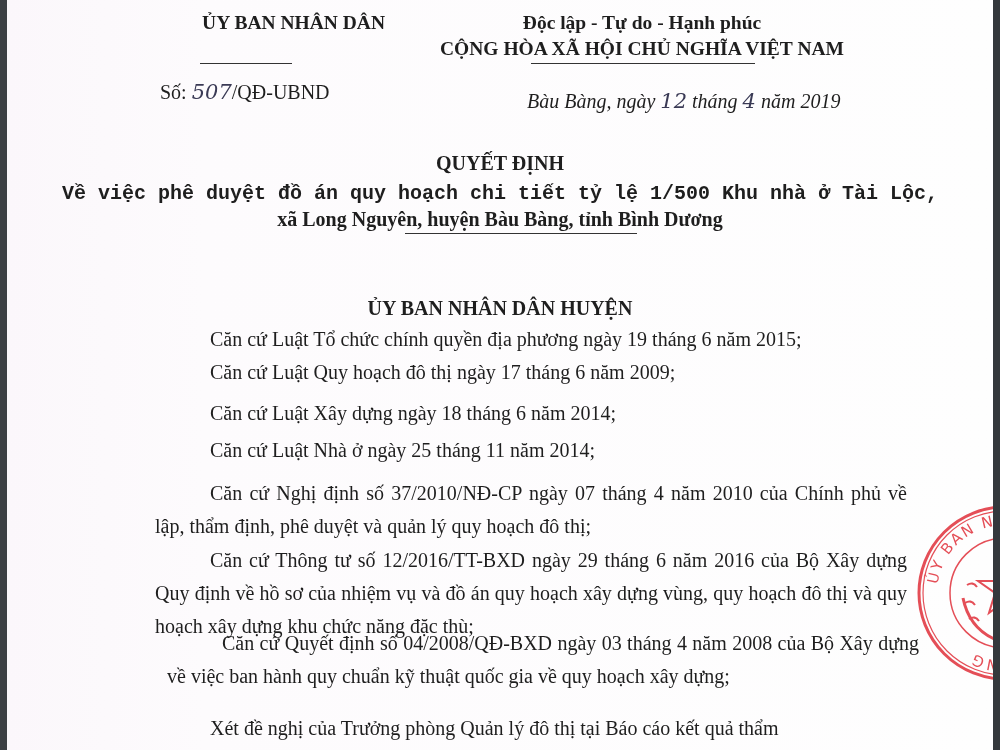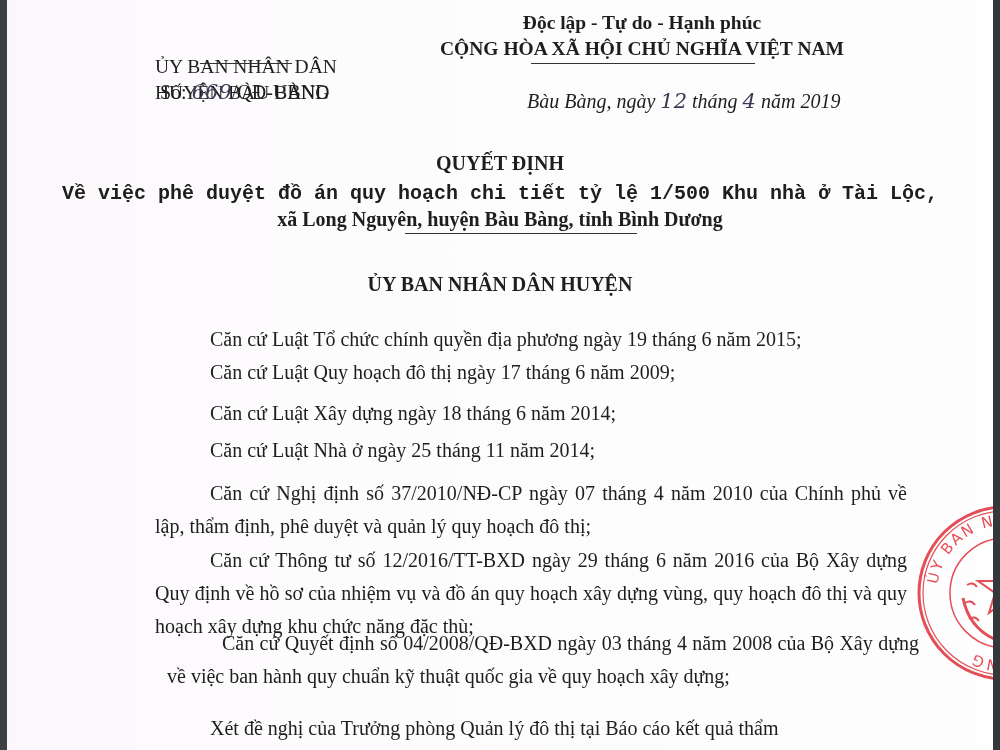--- a/index.html
+++ b/index.html
@@ -12,21 +12,21 @@
     }
     .frame-left { position: absolute; left: 0; top: 0; width: 7px; height: 750px; background: #3c4044; }
     .frame-right { position: absolute; right: 0; top: 0; width: 7px; height: 750px; background: #34383c; }
     .page {
       position: absolute; left: 7px; top: 0; width: 986px; height: 750px;
       background: linear-gradient(90deg, #fbf7fb 0%, #fdfbfd 20%, #fefefe 100%);
       overflow: hidden;
     }
     .hdr-left {
       position: absolute; left: 148px; top: 10px; width: 230px;
-      text-align: left; font-weight: normal; font-size: 19.5px; line-height: 26px; margin-top: 44px;
+      text-align: right; font-weight: bold; font-size: 19.5px; line-height: 26px;
     }
     .hdr-right {
       position: absolute; left: 405px; top: 10px; width: 460px;
       text-align: center; font-weight: bold; font-size: 19.5px; line-height: 26px;
     }
     .ul-left { position: absolute; left: 193px; top: 63px; width: 92px; height: 1px; background: #333; }
     .ul-right { position: absolute; left: 524px; top: 63px; width: 224px; height: 1px; background: #333; }
     .so-line { position: absolute; left: 153px; top: 80px; font-size: 20px; }
     .hand { font-family: "DejaVu Serif", serif; font-style: italic; font-size: 21px; color: #3a3a55; }
     .date-line { position: absolute; left: 488px; top: 89px; font-size: 20px; font-style: italic; margin-left: 32px; }
@@ -48,43 +48,42 @@
 </head>
 <body>
 
 <div class="frame-left"></div>
 <div class="frame-right"></div>
 
 <div class="page">
 
   <div class="hdr-left">
     <div>ỦY BAN NHÂN DÂN</div>
-    <div>HUYỆN BÀU BÀNG</div>
   </div>
   <div class="ul-left"></div>
 
   <div class="hdr-right">
     <div>Độc lập - Tự do - Hạnh phúc</div>
     <div>CỘNG HÒA XÃ HỘI CHỦ NGHĨA VIỆT NAM</div>
   </div>
   <div class="ul-right"></div>
 
   <div class="so-line">
-    <span>Số: </span><span class="hand">669</span><span>/QĐ-UBND</span>
+    <span>Số: </span><span class="hand">507</span><span>/QĐ-UBND</span>
   </div>
 
   <div class="date-line">
     <span>Bàu Bàng, ngày </span><span class="hand">12</span><span> tháng </span><span class="hand">4</span><span> năm 2019</span>
   </div>
 
   <div class="title t1" style="left:-7px;">QUYẾT ĐỊNH</div>
   <div class="title t2" style="left:-7px;">Về việc phê duyệt đồ án quy hoạch chi tiết tỷ lệ 1/500 Khu nhà ở Tài Lộc,</div>
   <div class="title t3" style="left:-7px;">xã Long Nguyên, huyện Bàu Bàng, tỉnh Bình Dương</div>
   <div class="ul-title"></div>
-  <div class="title t4" style="left:-7px;">ỦY BAN NHÂN DÂN HUYỆN</div>
+  <div class="title t4" style="left:-7px;margin-top:24px;">ỦY BAN NHÂN DÂN HUYỆN</div>
 
   <div class="para" style="top:323px;"><span class="indent"></span><span>Căn cứ Luật Tổ chức chính quyền địa phương ngày 19 tháng 6 năm 2015;</span></div>
   <div class="para" style="top:356px;"><span class="indent"></span><span>Căn cứ Luật Quy hoạch đô thị ngày 17 tháng 6 năm 2009;</span></div>
   <div class="para" style="top:397px;"><span class="indent"></span><span>Căn cứ Luật Xây dựng ngày 18 tháng 6 năm 2014;</span></div>
   <div class="para" style="top:434px;"><span class="indent"></span><span>Căn cứ Luật Nhà ở ngày 25 tháng 11 năm 2014;</span></div>
   <div class="para" style="top:477px;"><span class="indent"></span><span>Căn cứ Nghị định số 37/2010/NĐ-CP ngày 07 tháng 4 năm 2010 của Chính phủ về lập, thẩm định, phê duyệt và quản lý quy hoạch đô thị;</span></div>
   <div class="para" style="top:544px;"><span class="indent"></span><span>Căn cứ Thông tư số 12/2016/TT-BXD ngày 29 tháng 6 năm 2016 của Bộ Xây dựng Quy định về hồ sơ của nhiệm vụ và đồ án quy hoạch xây dựng vùng, quy hoạch đô thị và quy hoạch xây dựng khu chức năng đặc thù;</span></div>
   <div class="para" style="top:627px;margin-left:12px;"><span class="indent"></span><span>Căn cứ Quyết định số 04/2008/QĐ-BXD ngày 03 tháng 4 năm 2008 của Bộ Xây dựng về việc ban hành quy chuẩn kỹ thuật quốc gia về quy hoạch xây dựng;</span></div>
   <div class="para" style="top:712px;"><span class="indent"></span><span>Xét đề nghị của Trưởng phòng Quản lý đô thị tại Báo cáo kết quả thẩm</span></div>
 

